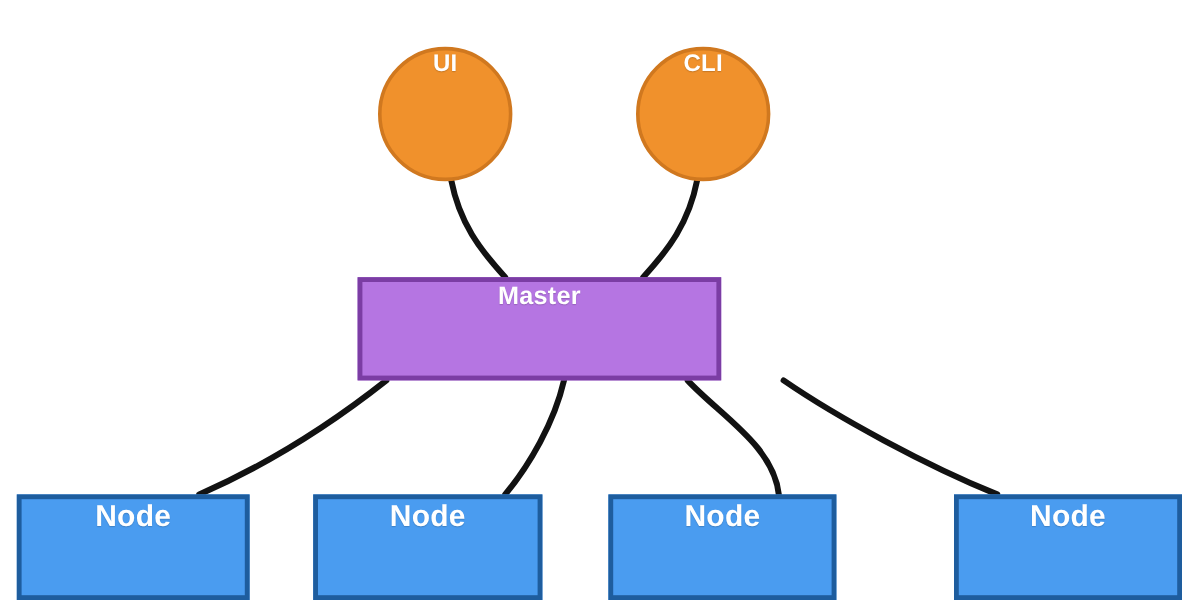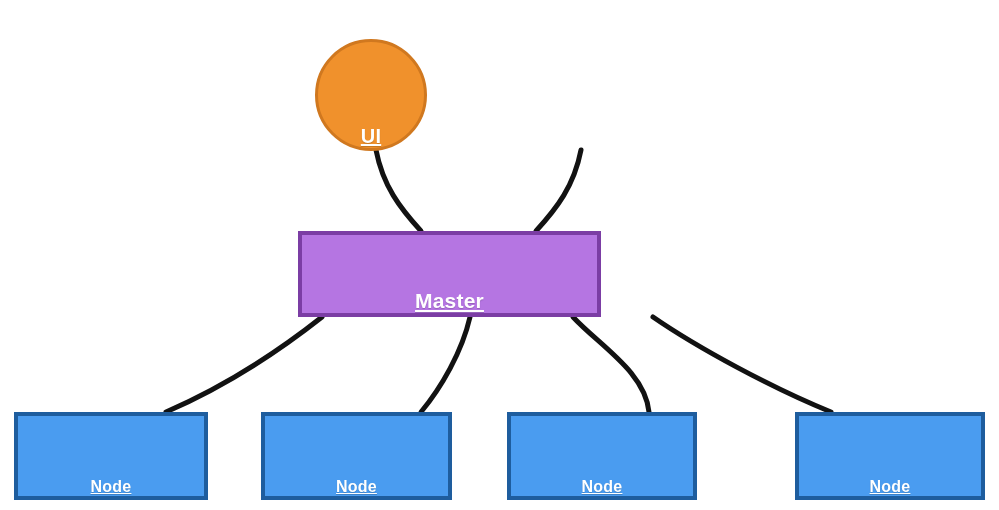--- a/index.html
+++ b/index.html
@@ -25,40 +25,39 @@
     left: 0;
     top: 0;
     width: 999px;
     height: 510px;
     pointer-events: none;
   }
   .node-shape {
     position: absolute;
     box-sizing: border-box;
     display: flex;
-    align-items: flex-end;
+    align-items: flex-start;
     justify-content: center;
     color: #ffffff;
     font-weight: bold;
     letter-spacing: 0.2px;
     text-shadow: 0 1px 1px rgba(0,0,0,0.18);
     user-select: none;
-    text-decoration: underline;
   }
   .client-circle {
     border-radius: 50%;
     font-size: 20px;
     z-index: 3;
   }
   .master-box {
     font-size: 21px;
     z-index: 3;
   }
   .worker-box {
-    font-size: 16px;
+    font-size: 25px;
     z-index: 3;
   }
 </style>
 </head>
 <body style="background: rgb(255, 255, 255);">
 
 <div id="diagram-root">
 
   <svg id="edge-layer" viewBox="0 0 999 510" width="999" height="510" xmlns="http://www.w3.org/2000/svg">
     <g id="edge-group" fill="none" stroke-linecap="round" stroke-linejoin="round">
@@ -68,20 +67,23 @@
         <path d="M 470,317 C 462,352 441,388 421,412" stroke="#121212" stroke-width="5" fill="none"></path>
         <path d="M 573,317 C 600,346 645,372 649,412" stroke="#121212" stroke-width="5" fill="none"></path>
         <path d="M 653,317 C 698,348 772,388 831,412" stroke="#121212" stroke-width="5" fill="none"></path>
       </g>
   </svg>
 
   <div class="node-shape client-circle" style="left: 315px; top: 39px; width: 112px; height: 112px; background: rgb(240, 145, 44); border: 3px solid rgb(208, 120, 31); color: rgb(255, 255, 255);">
     <span>UI</span>
   </div>
 
+  <div class="node-shape client-circle" style="left: 530px; top: 39px; width: 112px; height: 112px; background: rgb(240, 145, 44); border: 3px solid rgb(208, 120, 31); color: rgb(255, 255, 255);">
+    <span>CLI</span>
+  </div>
 
   <div class="node-shape master-box" style="left: 298px; top: 231px; width: 303px; height: 86px; background: rgb(181, 117, 226); border: 4px solid rgb(123, 61, 164); color: rgb(255, 255, 255);">
     <span>Master</span>
   </div>
 
   <div class="node-shape worker-box" style="left: 14px; top: 412px; width: 194px; height: 88px; background: rgb(74, 156, 240); border: 4px solid rgb(30, 93, 158); color: rgb(255, 255, 255);">
     <span>Node</span>
   </div>
 
   <div class="node-shape worker-box" style="left: 261px; top: 412px; width: 191px; height: 88px; background: rgb(74, 156, 240); border: 4px solid rgb(30, 93, 158); color: rgb(255, 255, 255);">

